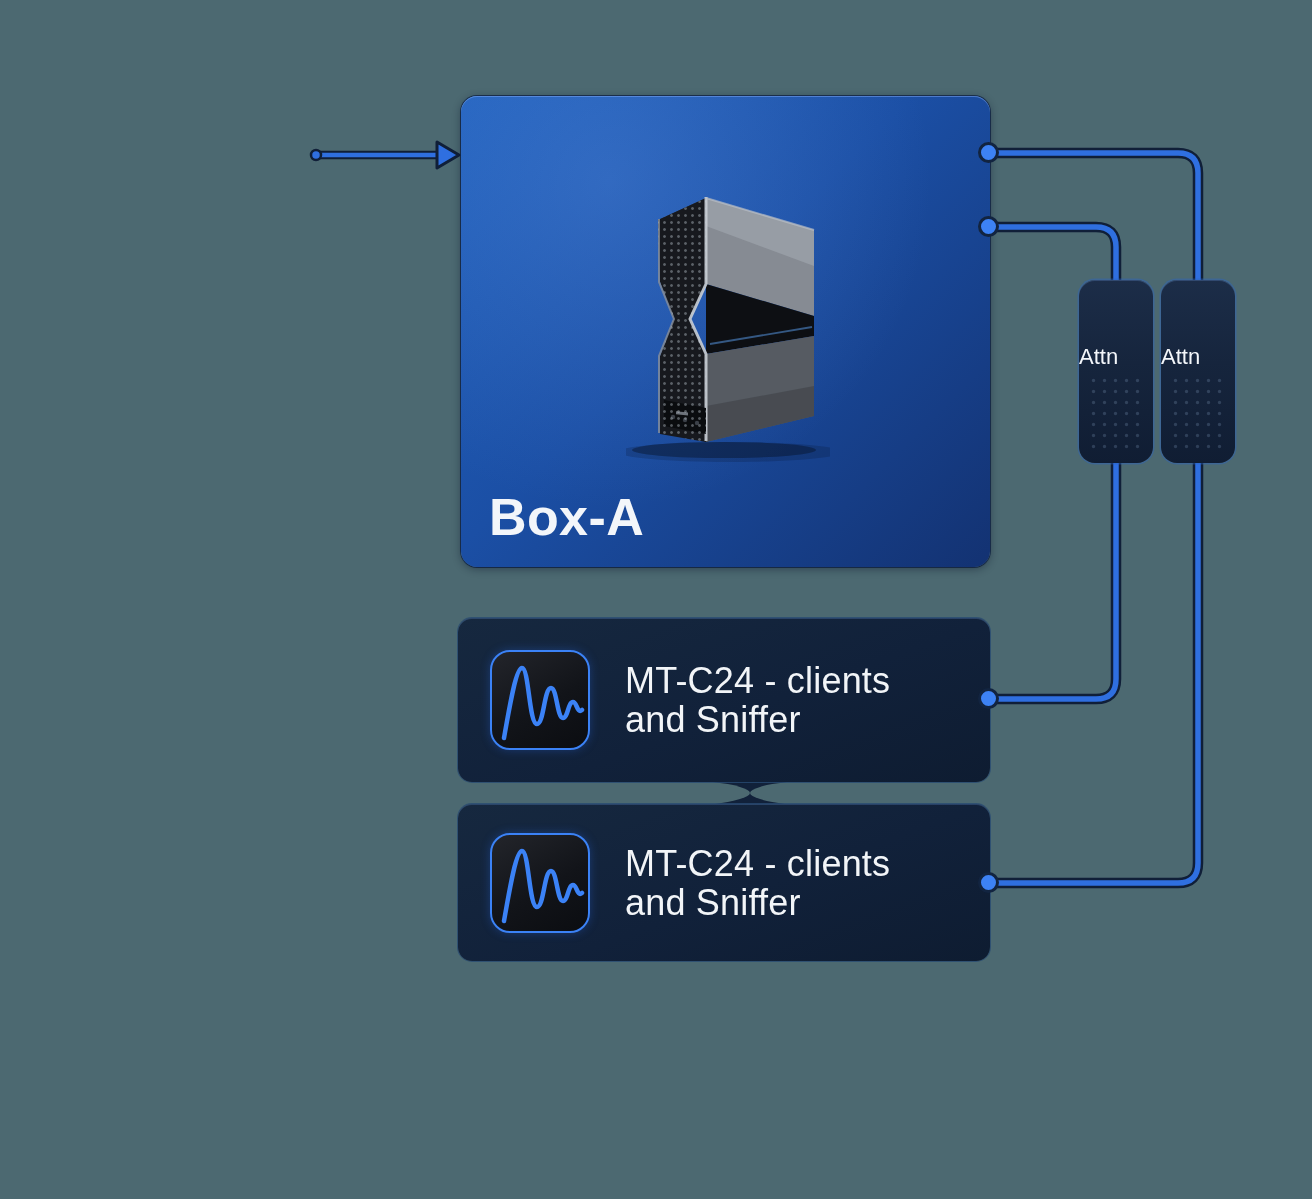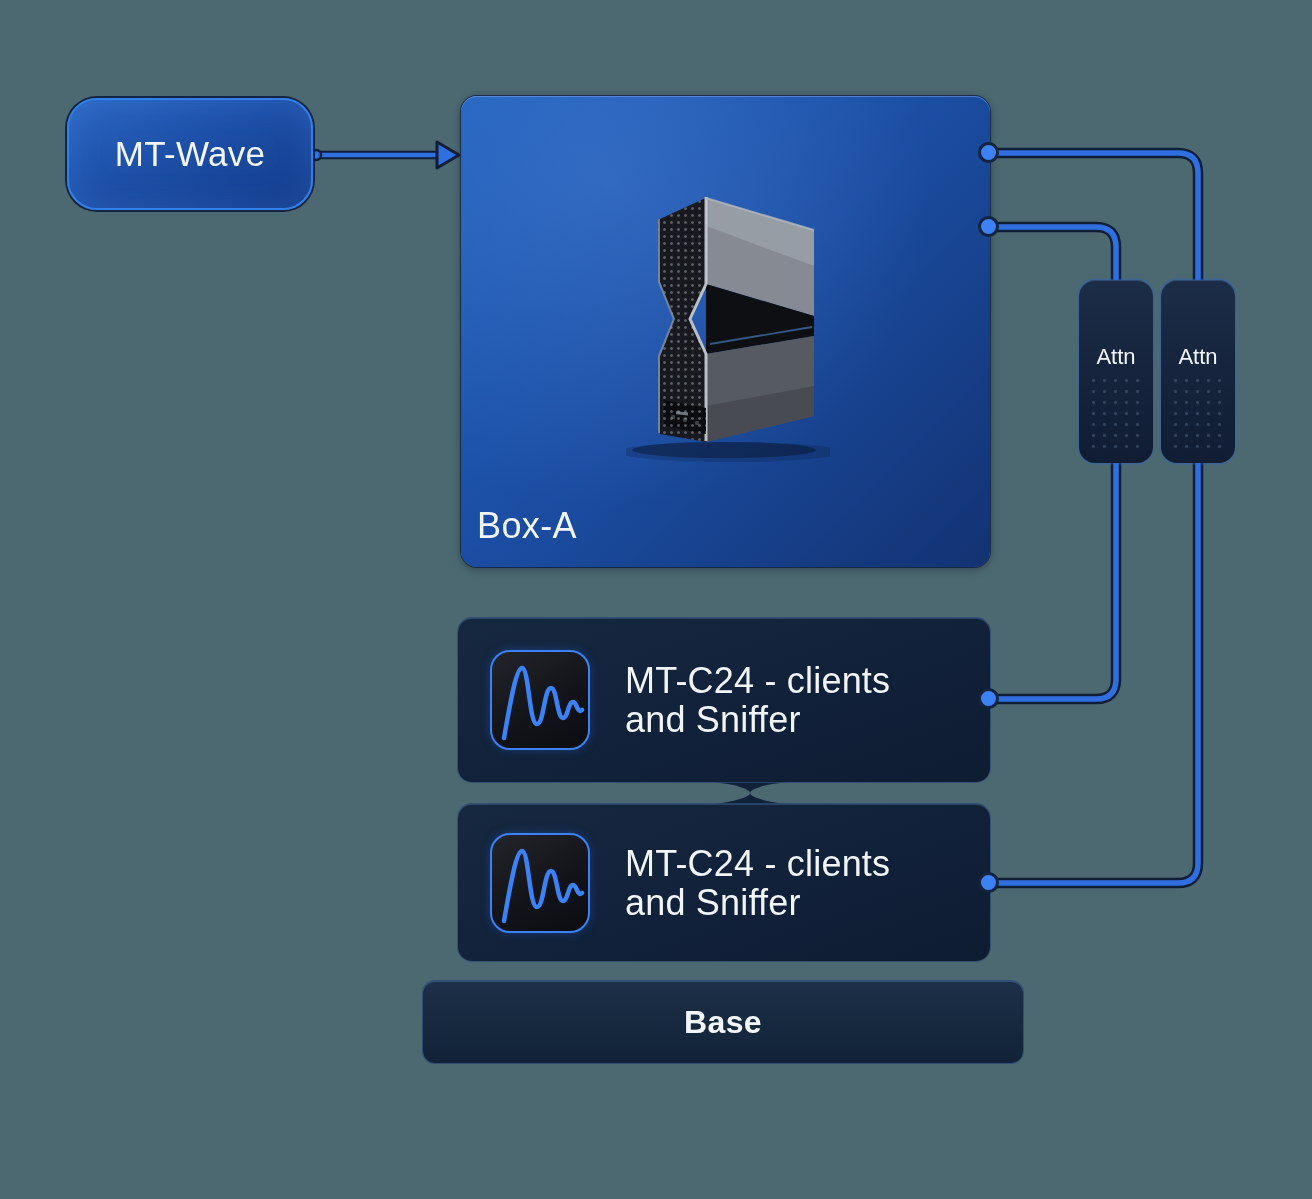--- a/index.html
+++ b/index.html
@@ -42,39 +42,39 @@
     position:absolute;left:461px;top:96px;width:529px;height:471px;
     box-sizing:border-box;border-radius:16px;z-index:2;
     background:linear-gradient(135deg,#2161bd 0%,#1b4fa5 45%,#133272 100%);
     box-shadow:inset 0 1px 0 rgba(140,180,255,0.45), 0 2px 8px rgba(8,18,40,0.45), 0 0 0 1px rgba(14,34,70,0.75);
   }
   .box-a::before{
     content:"";position:absolute;inset:0;border-radius:16px;
     background:radial-gradient(ellipse at 28% 18%, rgba(110,160,240,0.25), rgba(0,0,0,0) 60%);
   }
   .box-a-label{
-    position:absolute;left:16px;bottom:20px;color:#f3f6fa;
-    font-size:36px;font-weight:400;letter-spacing:0.4px;
+    position:absolute;left:28px;bottom:20px;color:#f3f6fa;
+    font-size:52px;font-weight:700;letter-spacing:0.4px;
   }
   .device{position:absolute;left:165px;top:88px;width:204px;height:280px;}
   .device svg{position:absolute;left:0;top:0;}
   .perf{
     position:absolute;left:0;top:0;width:204px;height:280px;
     background-image:radial-gradient(circle, rgba(205,215,225,0.38) 0.9px, rgba(0,0,0,0) 1.8px);
     background-size:7px 7px;
     clip-path:polygon(15.69% 12.86%,39.22% 5%,39.22% 35.71%,31.37% 48.21%,39.22% 60.71%,39.22% 92.14%,16.67% 89.29%,16.67% 61.43%,23.53% 48.21%,16.67% 35%);
   }
 
   
   .attn{
     position:absolute;top:280px;width:74px;height:183px;box-sizing:border-box;
     border-radius:16px;z-index:2;
     background:linear-gradient(180deg,#1c2d48 0%,#16253d 45%,#101d33 100%);
     box-shadow:0 0 0 1.5px rgba(45,100,190,0.45), inset 0 1px 0 rgba(110,160,230,0.25);
-    display:flex;justify-content:center;
+    display:flex;justify-content:flex-start;
   }
   .attn-left{left:1079px;}
   .attn-right{left:1161px;}
   .attn span{color:#f3f6fa;font-size:22px;font-weight:500;margin-top:64px;}
   .attn::after{
     content:"";position:absolute;left:9px;right:9px;top:52%;bottom:10px;
     background-image:radial-gradient(circle, rgba(150,180,215,0.22) 1.2px, rgba(0,0,0,0) 2.1px);
     background-size:11px 11px;
   }
 
@@ -123,23 +123,20 @@
 
     <path class="cable-under" d="M989,227 H1096 Q1116,227 1116,247 V679 Q1116,699 1096,699 H989"></path>
     <path class="cable-over" d="M989,227 H1096 Q1116,227 1116,247 V679 Q1116,699 1096,699 H989"></path>
 
     <path class="arrow-under" d="M316,155 H437"></path>
     <path class="arrow-over" d="M316,155 H437"></path>
     <polygon class="arrow-head" points="437,142 459,155 437,168"></polygon>
     <circle class="arrow-node" cx="316" cy="155" r="5"></circle>
   </svg>
 
-  <div class="mt-wave">
-    <span>MT-Wave</span>
-  </div>
 
   <div class="box-a">
     <div class="device">
       <svg width="204" height="280" viewBox="0 0 204 280">
 
         <ellipse cx="104" cy="268" rx="112" ry="10" fill="rgba(6,12,26,0.18)"></ellipse>
         <ellipse cx="98" cy="266" rx="92" ry="8" fill="rgba(6,12,26,0.38)"></ellipse>
 
         <polygon points="32,36 80,14 88,16.5 40,39.5" fill="#33373e"></polygon>
 
@@ -193,22 +190,19 @@
 
   <div class="client client-2">
     <div class="wave-icon">
       <svg width="96" height="96" viewBox="0 0 96 96">
         <path d="M12,86 C18,52 24,16 30,16 C37,16 37,72 45,72 C52,72 52,36 59,36 C65,36 65,66 71,66 C76,66 76,50 81,50 C85,50 85,62 90,58" fill="none" stroke="#3b82f6" stroke-width="4.5" stroke-linecap="round" stroke-linejoin="round"></path>
       </svg>
     </div>
     <div class="client-label">MT-C24 - clients and Sniffer</div>
   </div>
 
-  <div class="base">
-    <span>Base</span>
-  </div>
 
   <div class="port-dot" style="left:978px;top:142px;"></div>
   <div class="port-dot" style="left:978px;top:216px;"></div>
   <div class="port-dot" style="left:978px;top:688px;"></div>
   <div class="port-dot" style="left:978px;top:872px;"></div>
 
 </div>
 
 </body></html>

